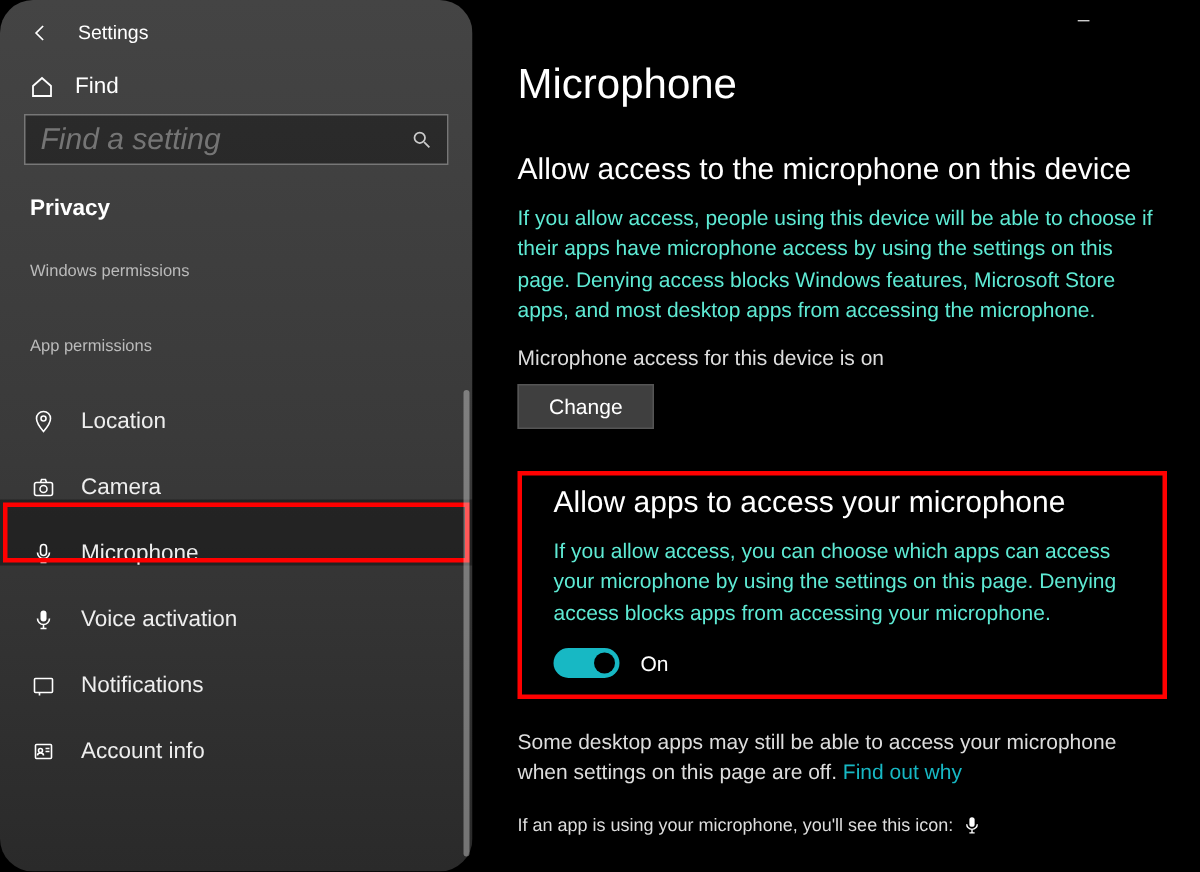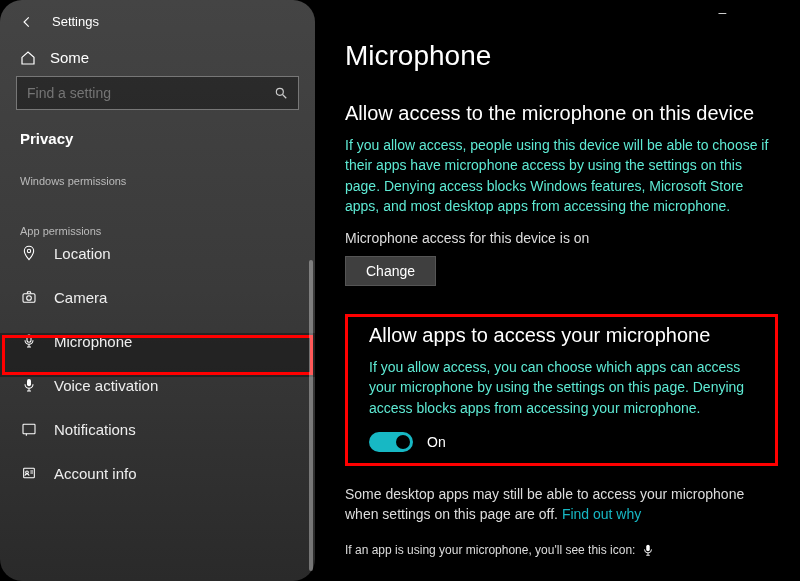--- a/index.html
+++ b/index.html
@@ -29,31 +29,31 @@
     padding: 12px 20px 10px 20px; font-size: 15px;
   }
   .sidebar .search-wrap { padding: 0 16px 4px 16px; }
   .sidebar .search {
     width: 100%; height: 34px; background: rgba(0,0,0,0.35);
     border: 1px solid #777; display: flex; align-items: center;
     padding: 0 10px; color: #ccc; font-size: 14px; justify-content: space-between;
   }
   .sidebar .search input {
     background: transparent; border: none; outline: none; color: #ccc;
-    font-size: 14px; width: 100%;
+    font-size: 20px; width: 100%; font-style: italic;
   }
   .sidebar .category {
     padding: 16px 20px 10px 20px; font-weight: 600; font-size: 15px; color: #fff;
   }
   .sidebar .group-label {
     padding: 18px 20px 8px 20px; font-size: 11px; color: #bbb;
   }
   .nav-scroll { position: relative; flex: 1; }
   .nav-item {
-    display: flex; align-items: flex-start; gap: 16px;
+    display: flex; align-items: flex-end; gap: 16px;
     padding: 0 20px; height: 44px; font-size: 15px; color: #eee;
     cursor: default;
   }
   .nav-item .icon { width: 18px; display: flex; align-items: center; justify-content: center; }
   .nav-item.active { background: rgba(0,0,0,0.35); }
   .highlight-red {
     position: absolute; border: 3px solid #ff0000; pointer-events: none;
   }
   .hl-sidebar { left: 2px; top: 2px; right: 2px; bottom: 2px; }
   .mic-wrap { position: relative; }
@@ -111,21 +111,21 @@
       </span>
       <span>Settings</span>
     </div>
 
     <div class="home-row">
       <span class="icon">
         <svg width="16" height="16" viewBox="0 0 24 24" fill="none" stroke="#fff" stroke-width="1.8">
             <path d="M3 11 L12 3 L21 11 V21 H3 Z"></path>
           </svg>
       </span>
-      <span>Some</span>
+      <span>Find</span>
     </div>
 
     <div class="search-wrap">
       <div class="search">
         <input placeholder="Find a setting" style="">
         <span>
           <svg width="14" height="14" viewBox="0 0 24 24" fill="none" stroke="#ccc" stroke-width="2">
               <circle cx="10" cy="10" r="6"></circle>
               <path d="M15 15 L21 21"></path>
             </svg>

